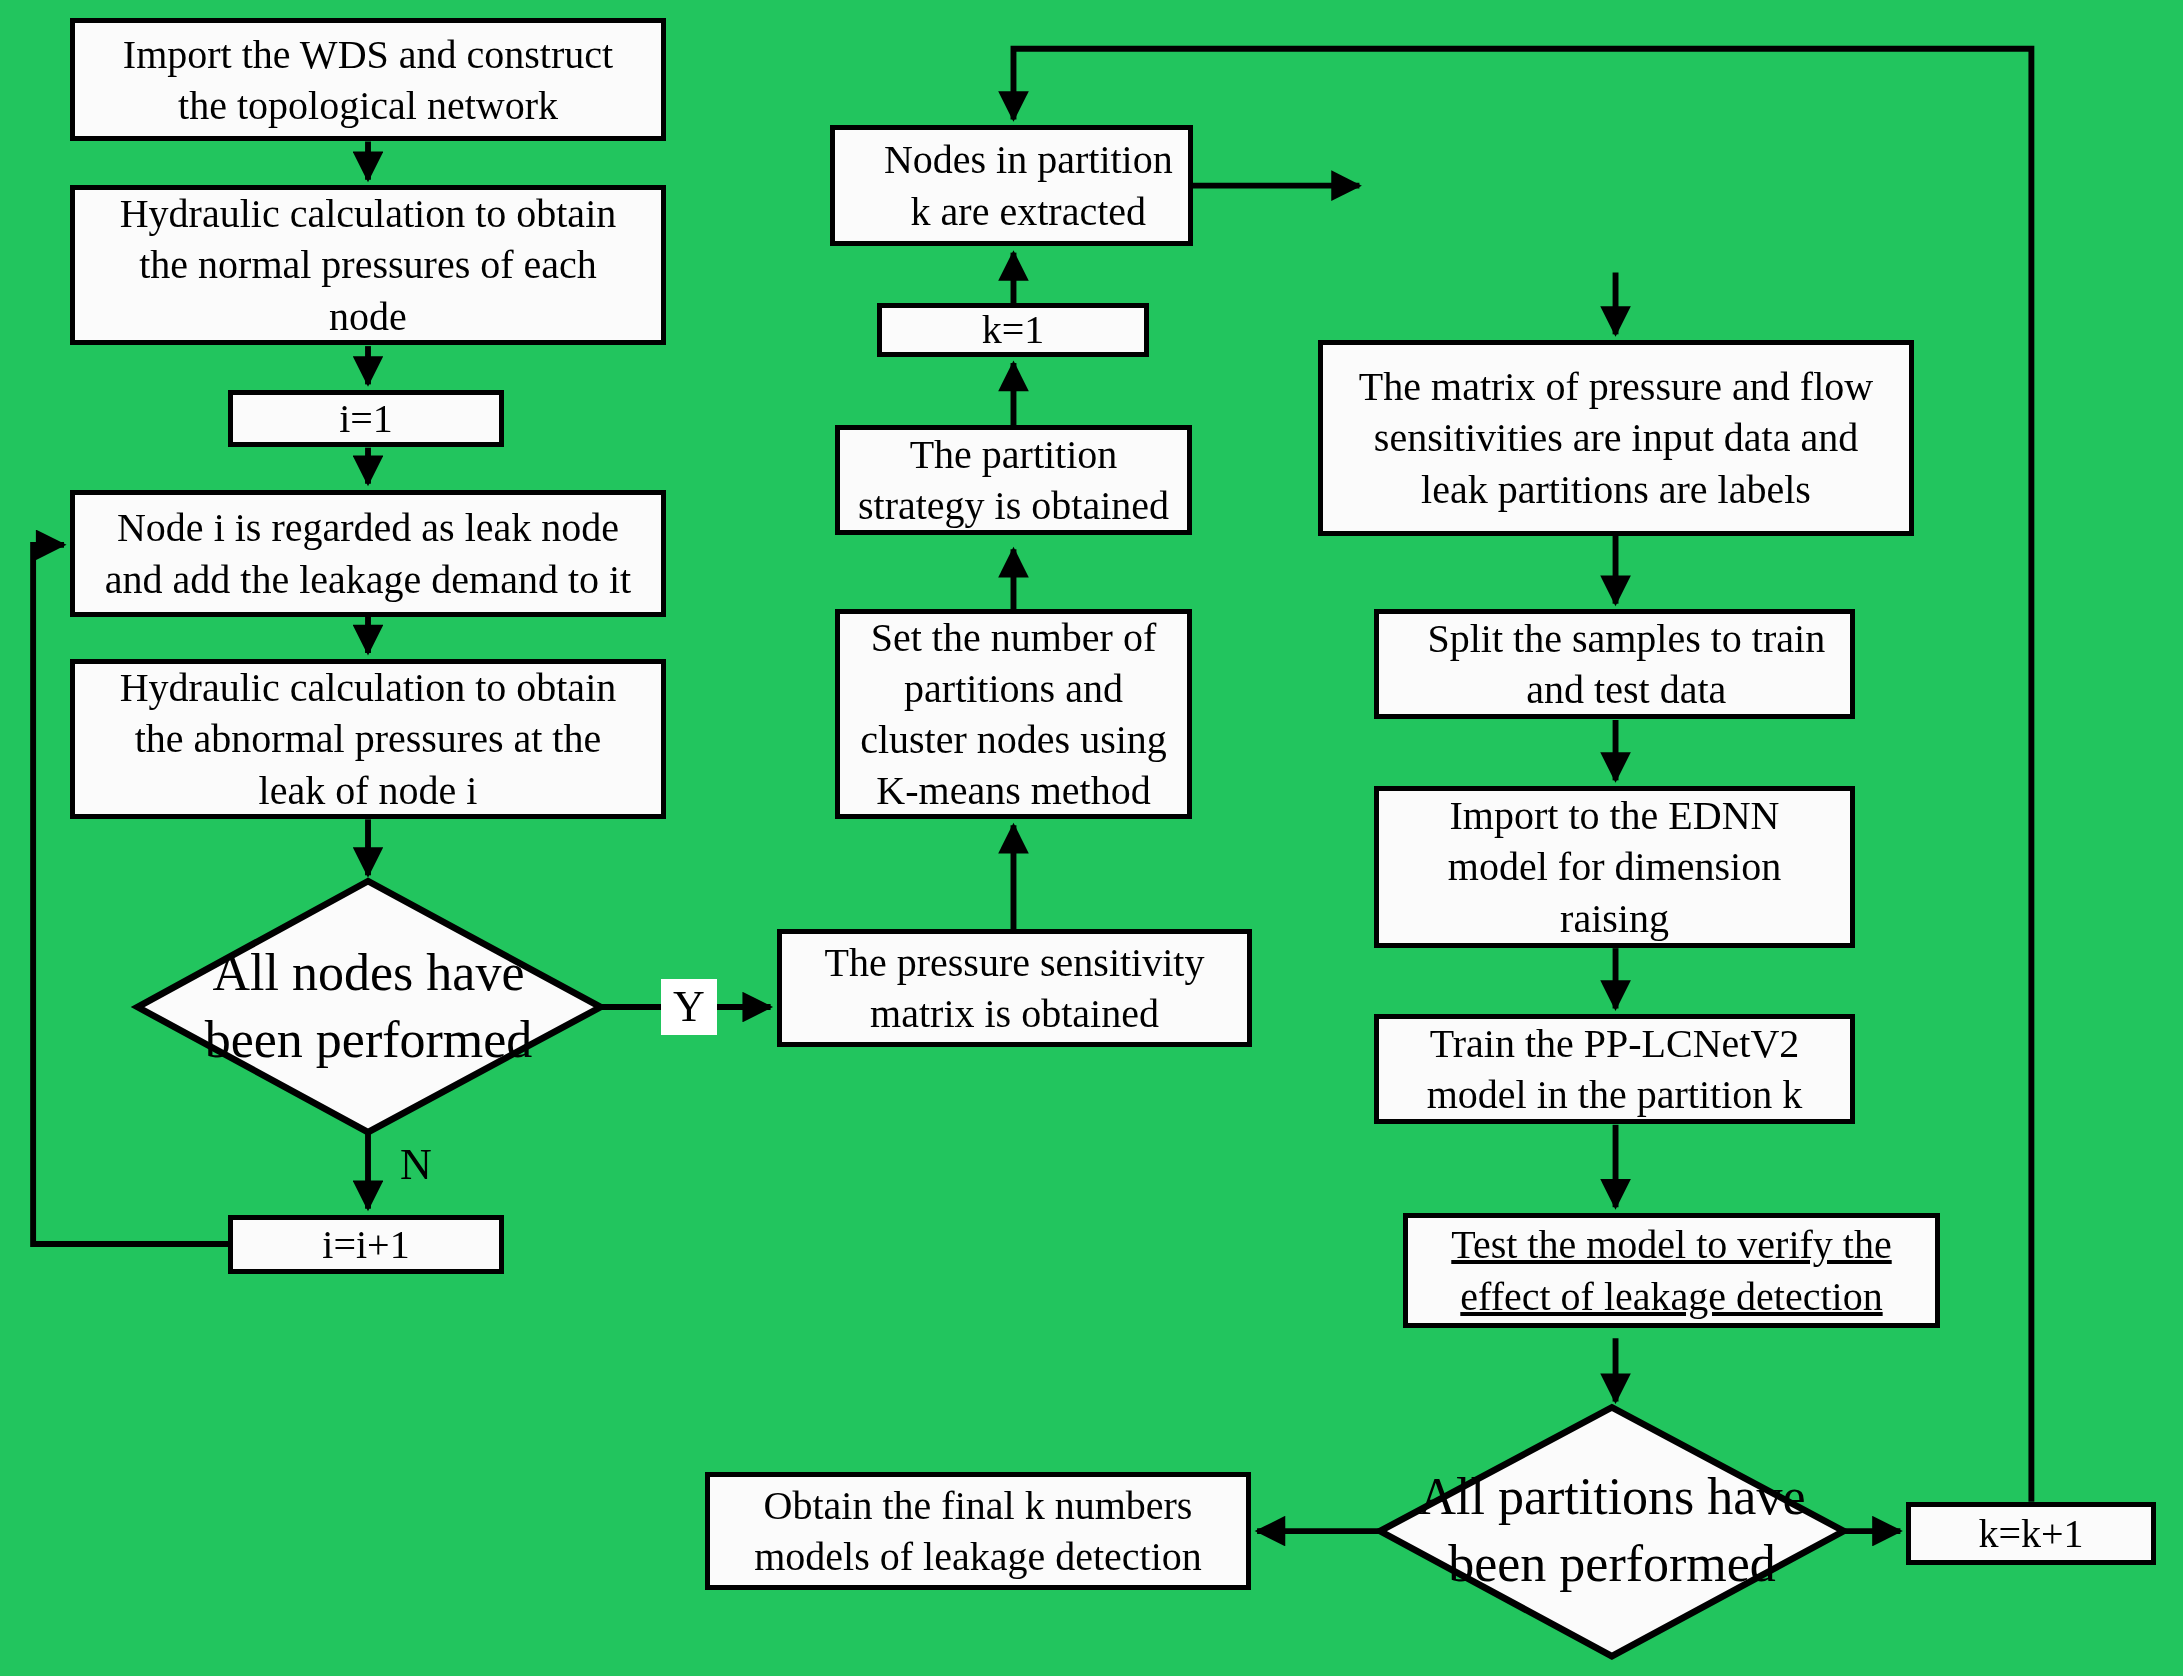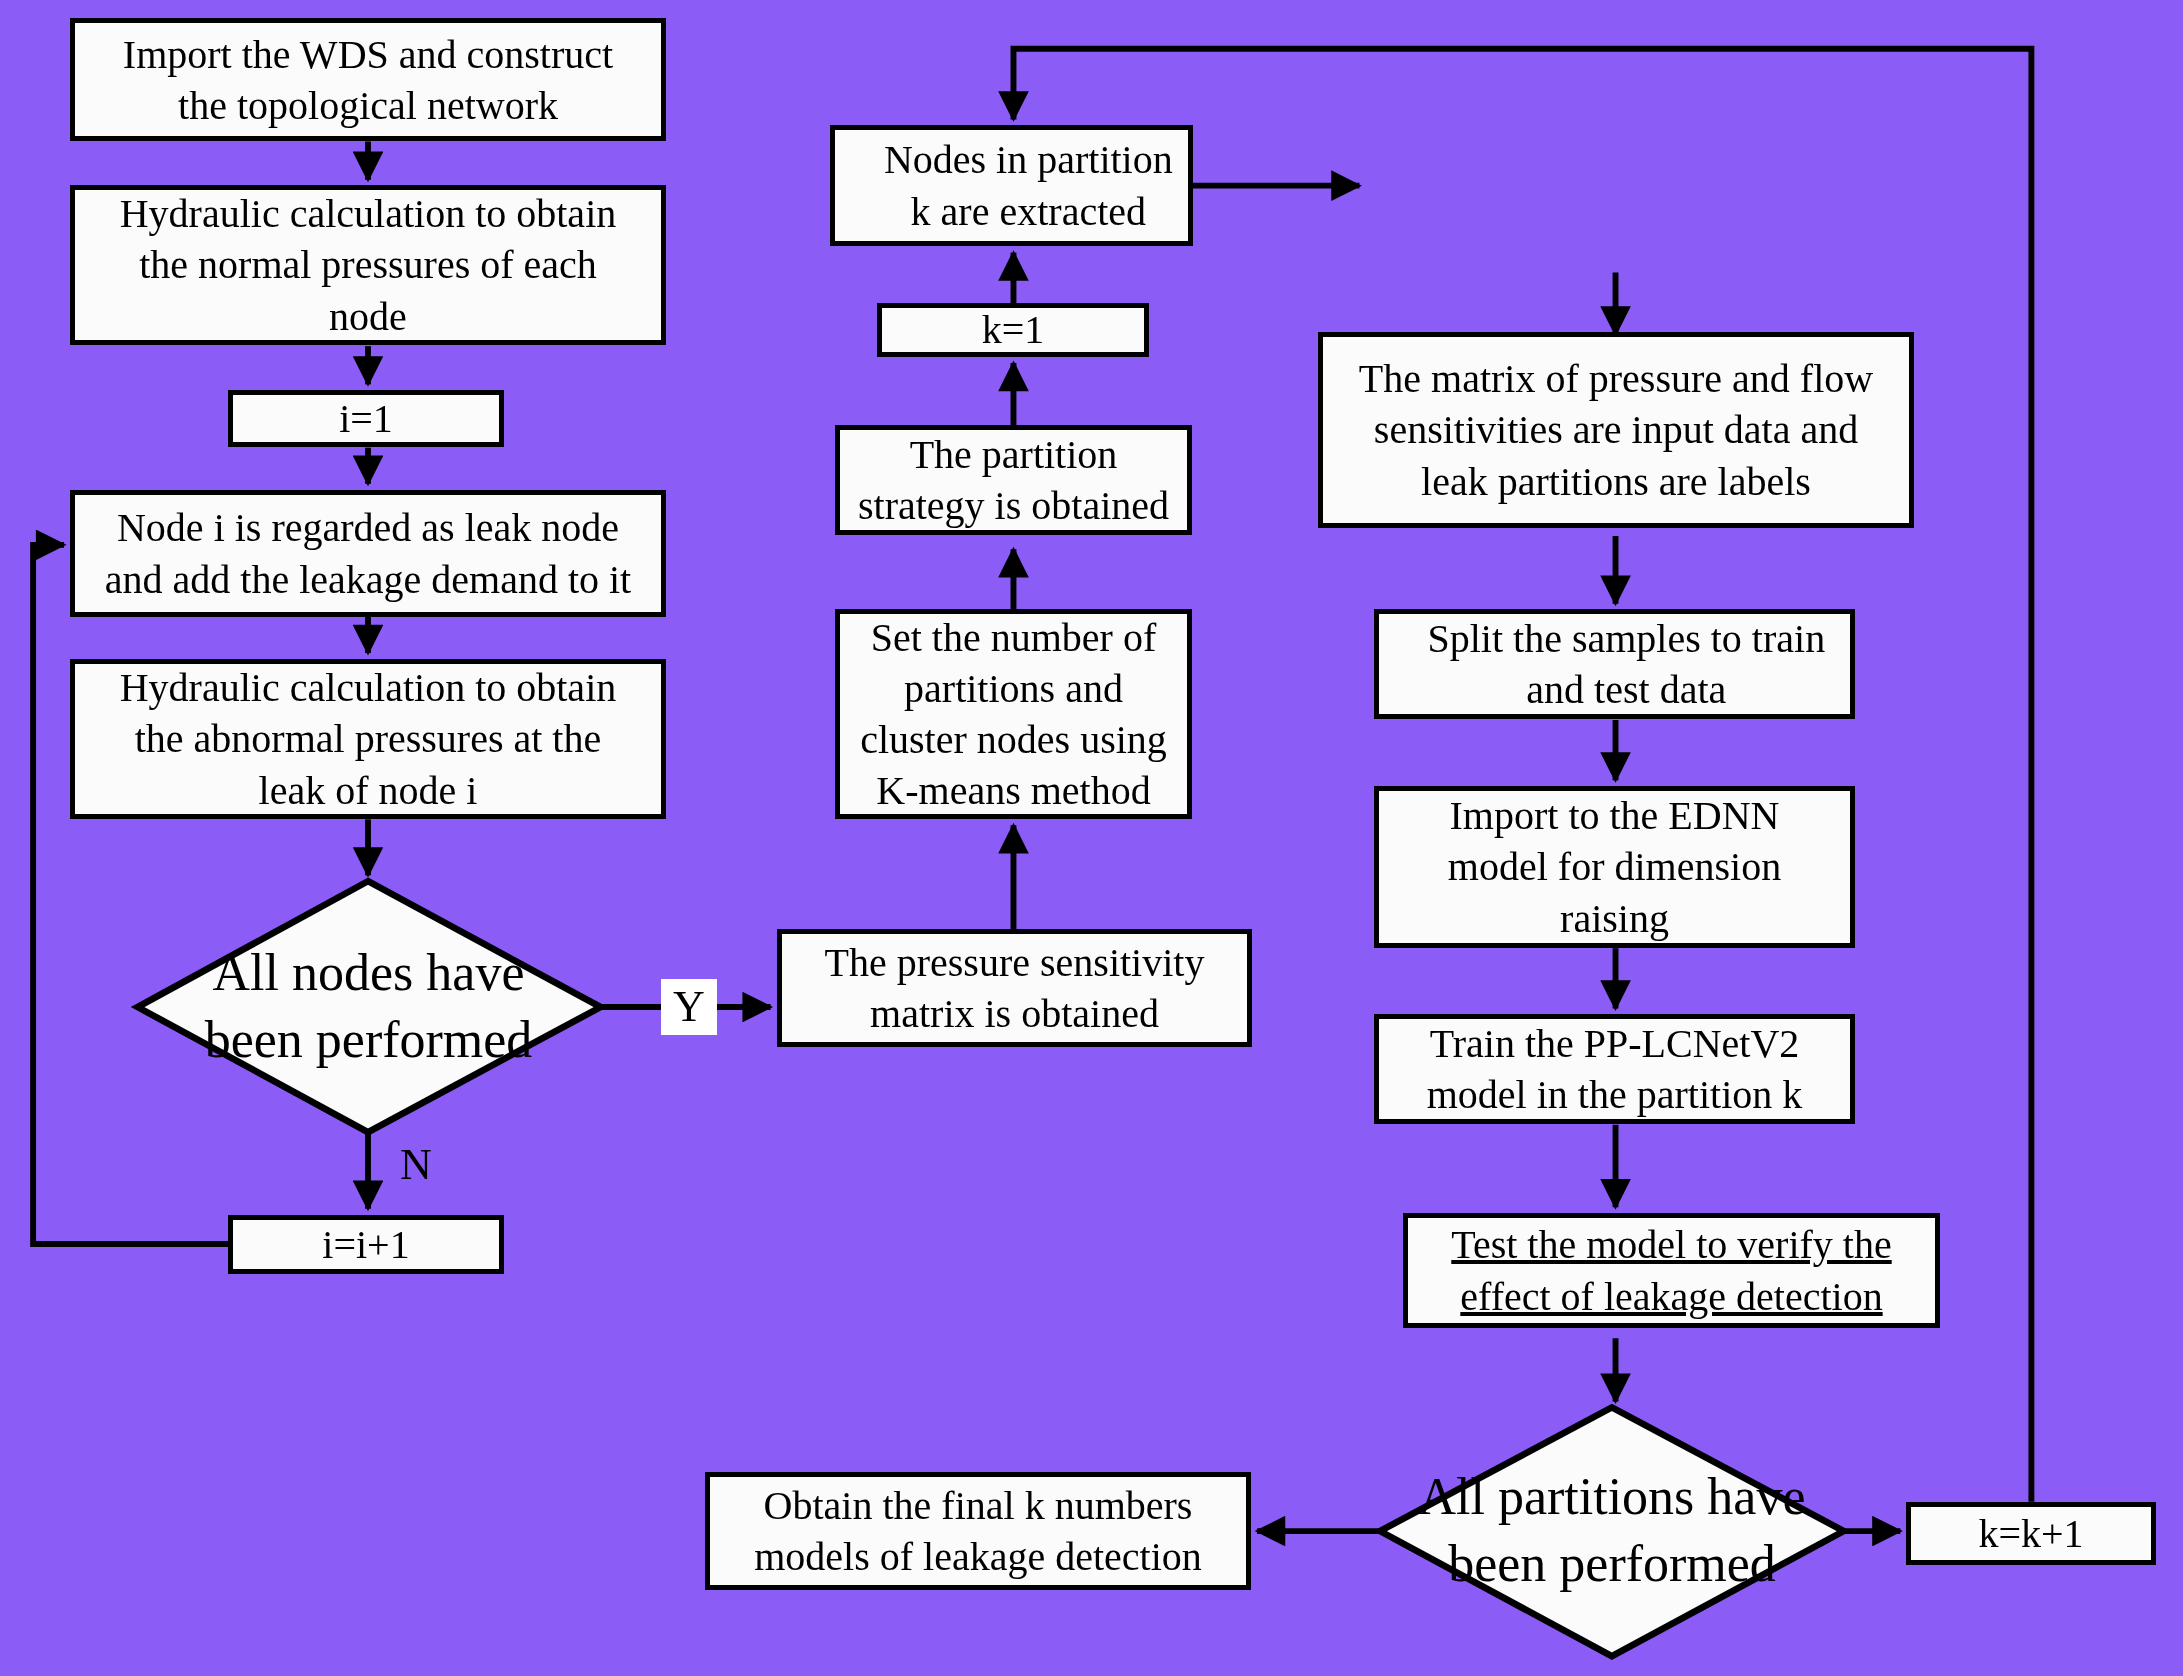--- a/index.html
+++ b/index.html
@@ -1,20 +1,20 @@
 <!DOCTYPE html>
 <html style="font-size:11.8px"><head>
 <meta charset="utf-8">
 <style>
   html, body { margin: 0; padding: 0; background: #ffffff; }
   .stage {
     position: relative;
     width: 2183px;
     height: 1677px;
-    background: #8b5cf6;
+    background: #22c55e;
     font-family: "Liberation Serif", "DejaVu Serif", serif;
     color: #000000;
     overflow: hidden;
   }
   svg.connectors {
     position: absolute;
     left: 0; top: 0;
     width: 2183px; height: 1677px;
   }
   .node {
@@ -123,21 +123,21 @@
 
   <div class="node" style="left:835px; top:609px; width:357px; height:210px;">Set the number of
 partitions and
 cluster nodes using
 K-means method</div>
 
   <div class="node" style="left:777px; top:929px; width:475px; height:118px;">The pressure sensitivity
 matrix is obtained</div>
 
 
-  <div class="node" style="left:1318px; top:332px; width:596px; height:196px;">The matrix of pressure and flow
+  <div class="node" style="left:1318px; top:340px; width:596px; height:196px;">The matrix of pressure and flow
 sensitivities are input data and
 leak partitions are labels</div>
 
   <div class="node" style="left:1374px; top:609px; width:481px; height:110px;padding-left:31px;">Split the samples to train
 and test data</div>
 
   <div class="node" style="left:1374px; top:786px; width:481px; height:162px;">Import to the EDNN
 model for dimension
 raising</div>
 

